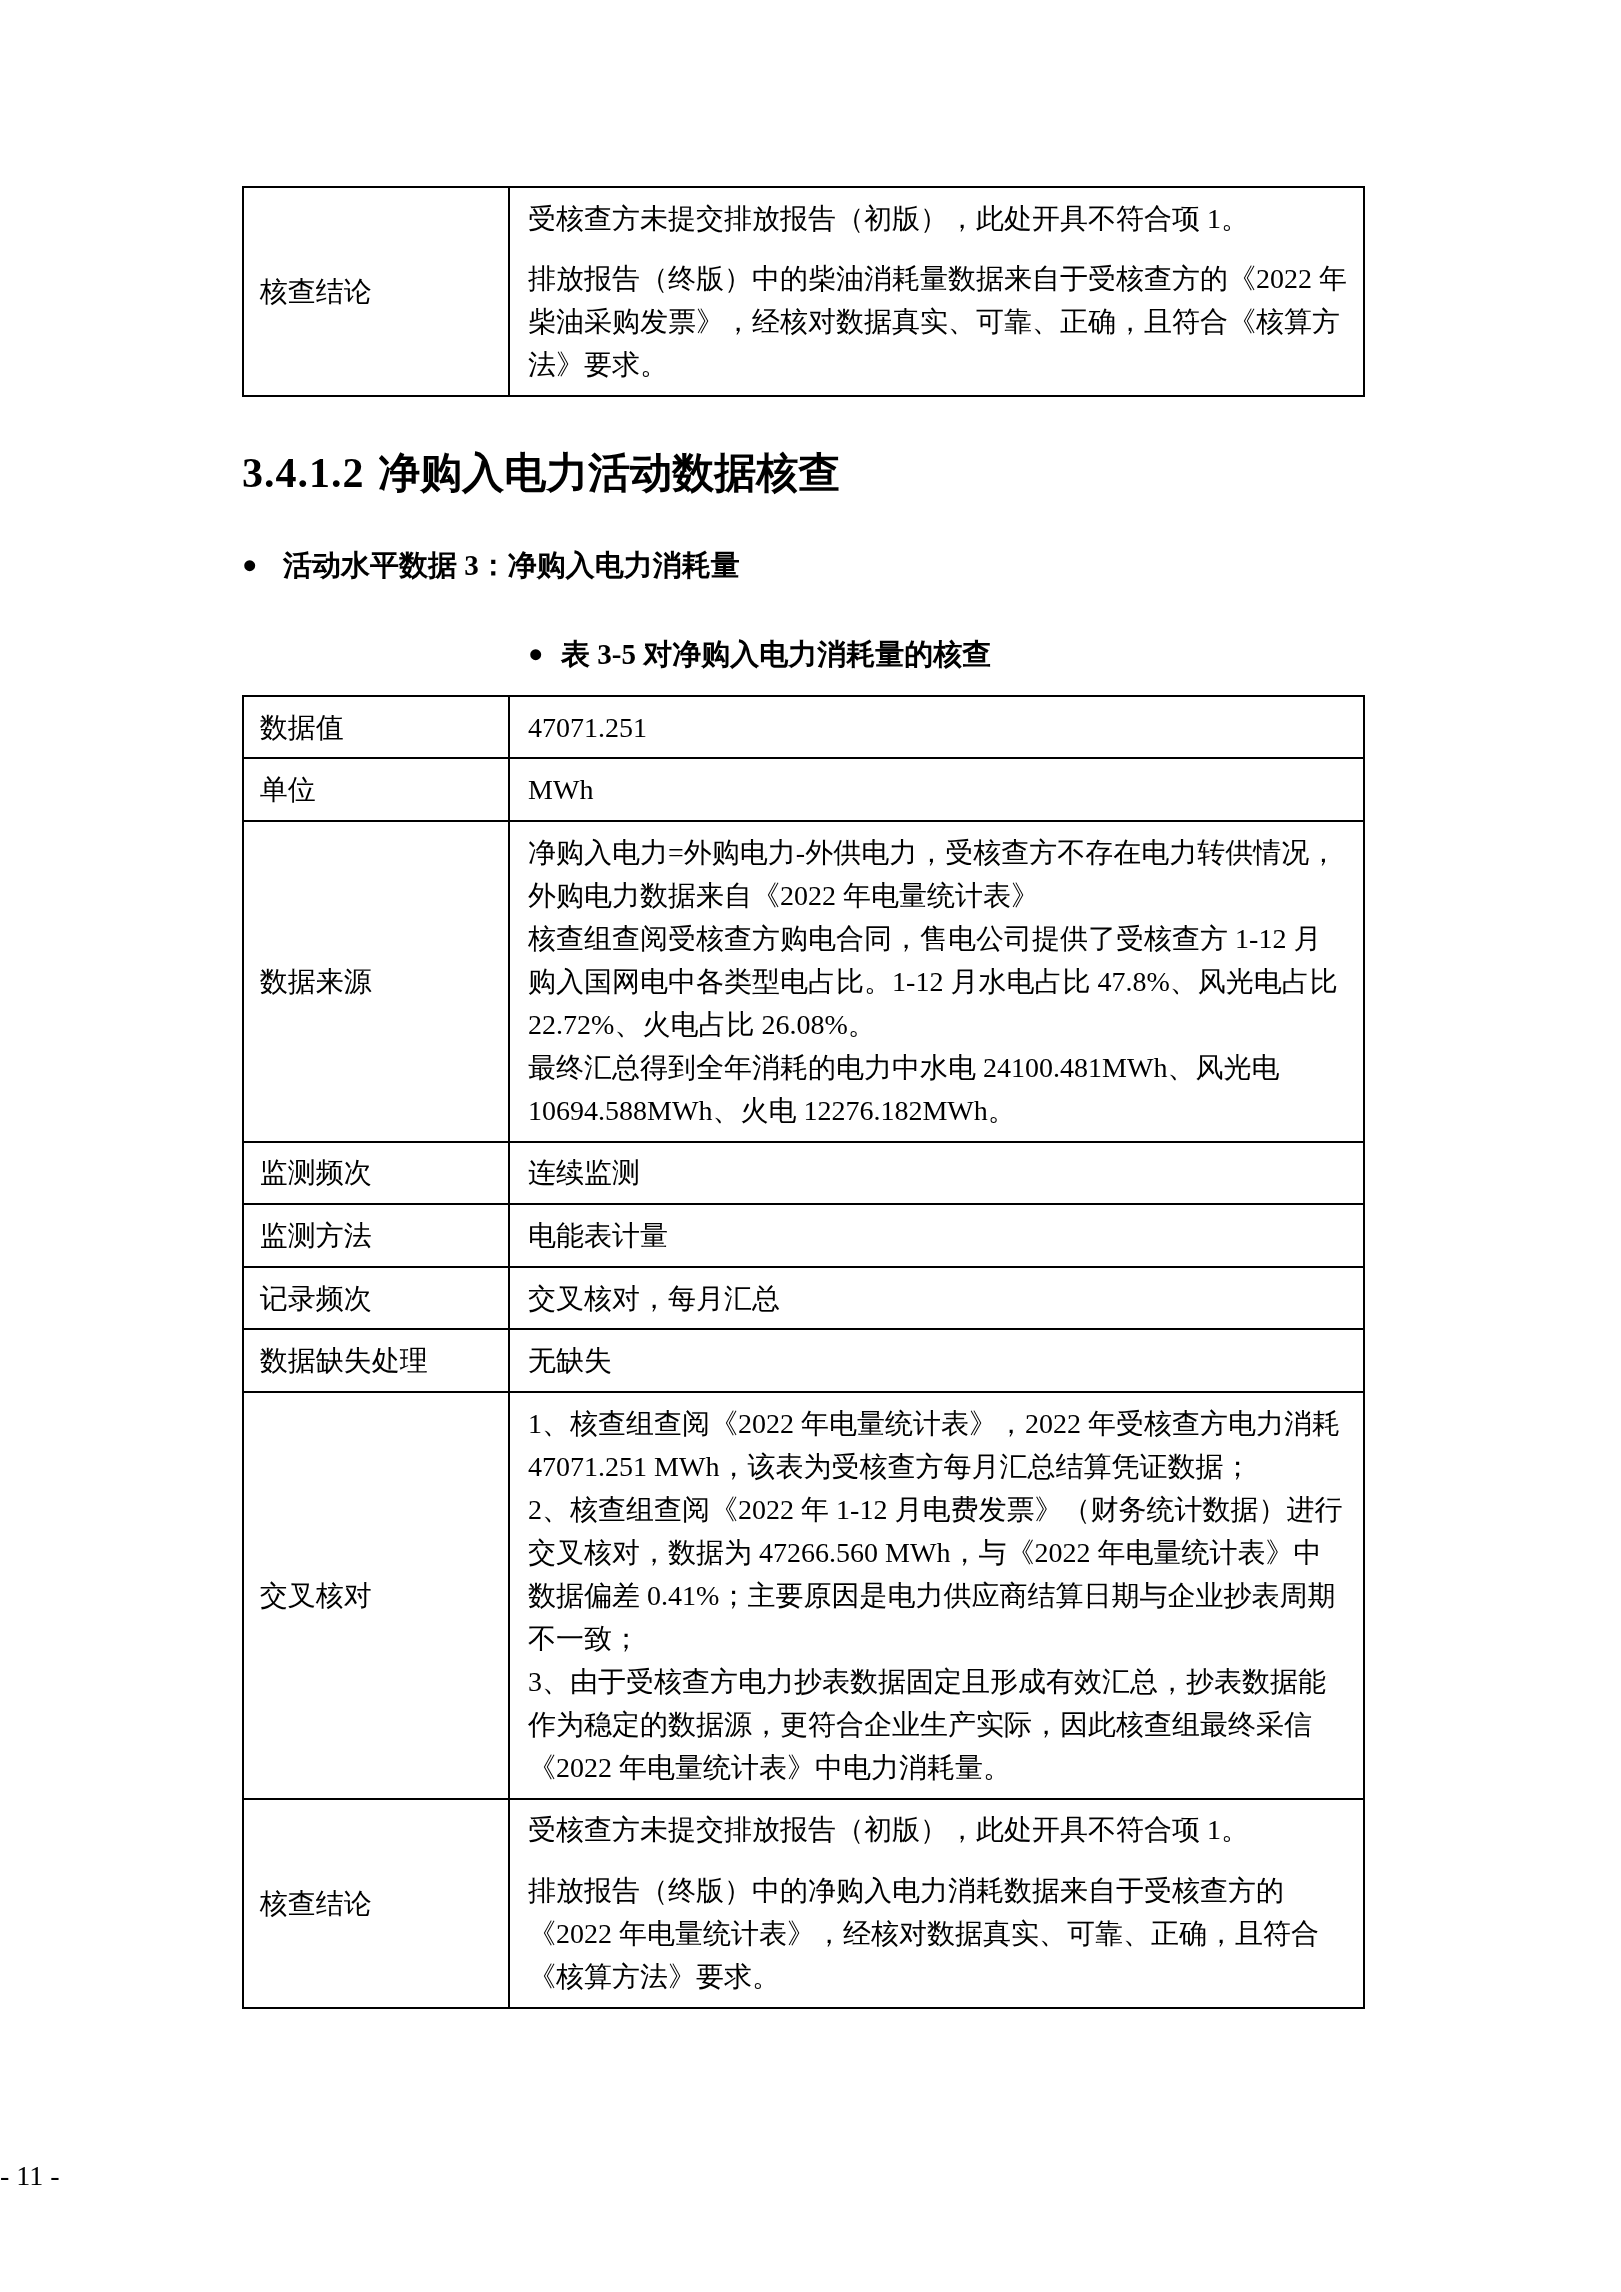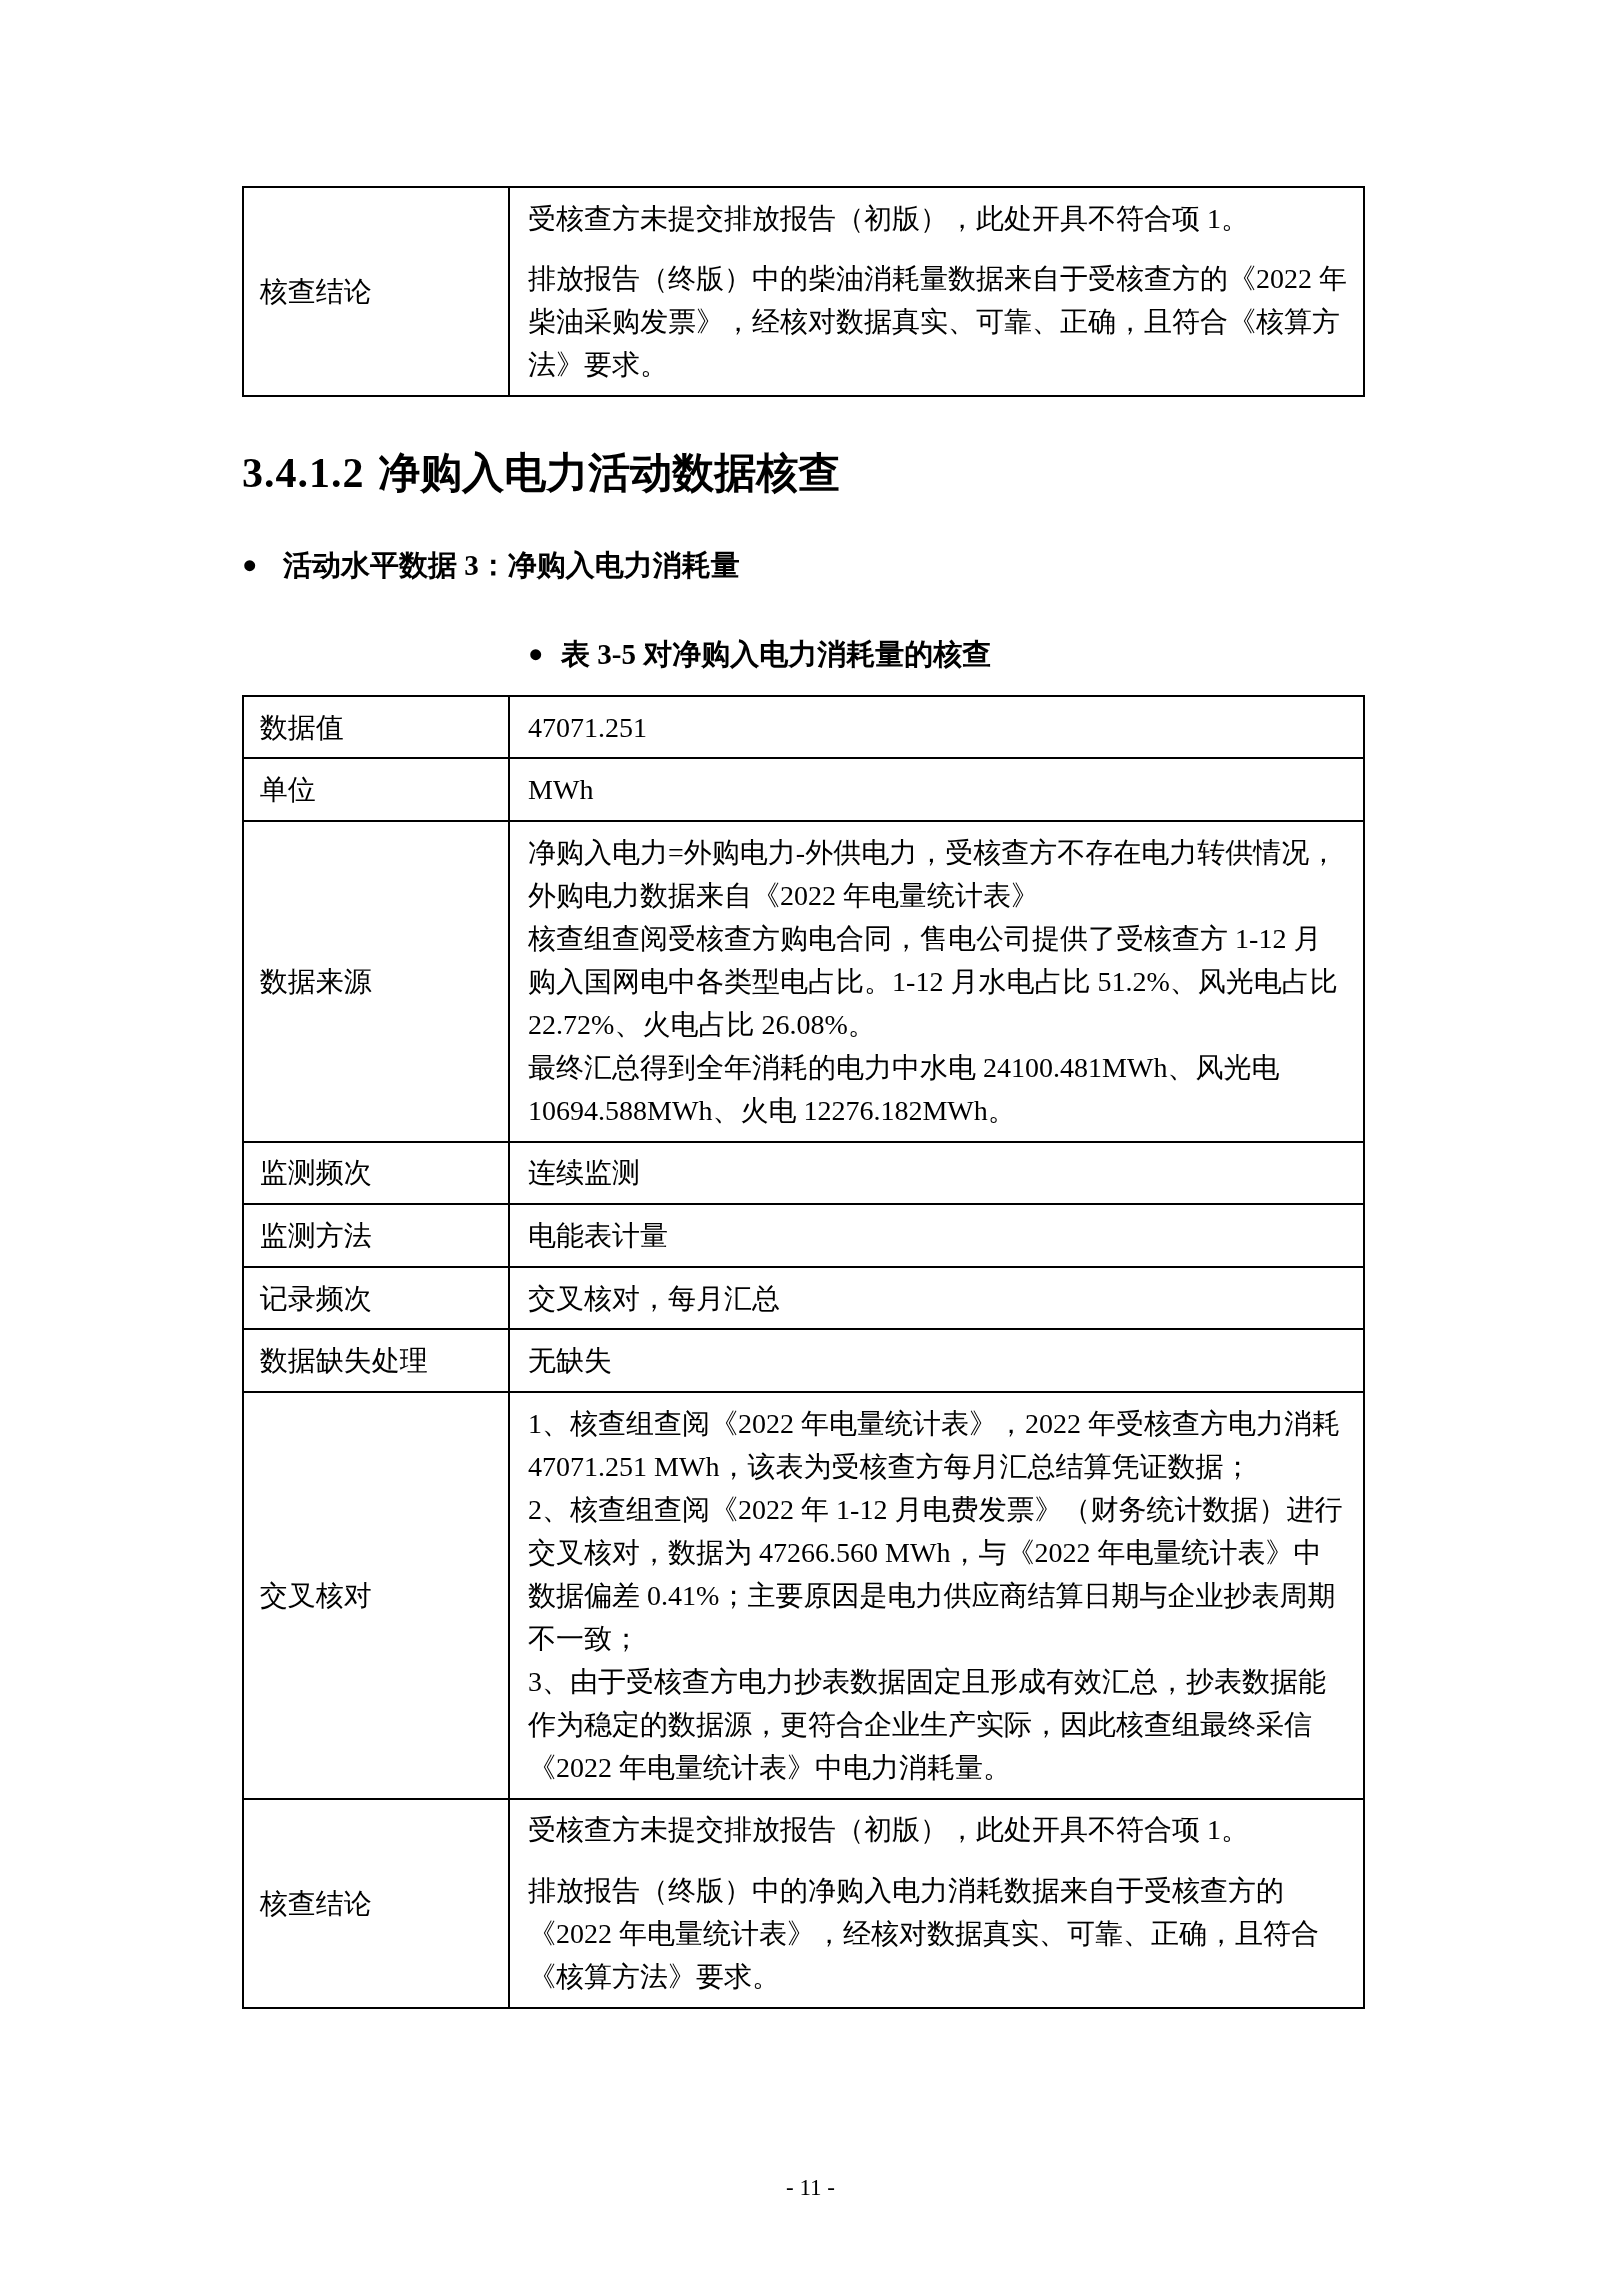--- a/index.html
+++ b/index.html
@@ -64,24 +64,23 @@
     padding-left:286px;
   }
   .bullet-line.caption .bullet { margin-right:17.6px; }
 
   .main-table { margin-top:17.6px; }
 
   .footer {
     position:absolute;
     left:0; top:2160px;
     width:100%;
-    text-align:center;
-    font-size:23px;
+    text-align:left;
+    font-size:28px;
     line-height:31px;
-    margin-top:12px;
   }
 </style>
 </head>
 <body>
 
 <div class="page">
   <div class="content">
 
     <table class="doc-table top-table">
       <tbody>
@@ -118,21 +117,21 @@
           <tr>
             <td class="label-cell">单位</td>
             <td class="content-cell">
               <p>MWh</p>
             </td>
           </tr>
           <tr>
             <td class="label-cell">数据来源</td>
             <td class="content-cell">
               <p>净购入电力=外购电力-外供电力，受核查方不存在电力转供情况，外购电力数据来自《2022 年电量统计表》</p>
-              <p>核查组查阅受核查方购电合同，售电公司提供了受核查方 1-12 月购入国网电中各类型电占比。1-12 月水电占比 51.2%、风光电占比 22.72%、火电占比 26.08%。</p>
+              <p>核查组查阅受核查方购电合同，售电公司提供了受核查方 1-12 月购入国网电中各类型电占比。1-12 月水电占比 47.8%、风光电占比 22.72%、火电占比 26.08%。</p>
               <p>最终汇总得到全年消耗的电力中水电 24100.481MWh、风光电 10694.588MWh、火电 12276.182MWh。</p>
             </td>
           </tr>
           <tr>
             <td class="label-cell">监测频次</td>
             <td class="content-cell">
               <p>连续监测</p>
             </td>
           </tr>
           <tr>

